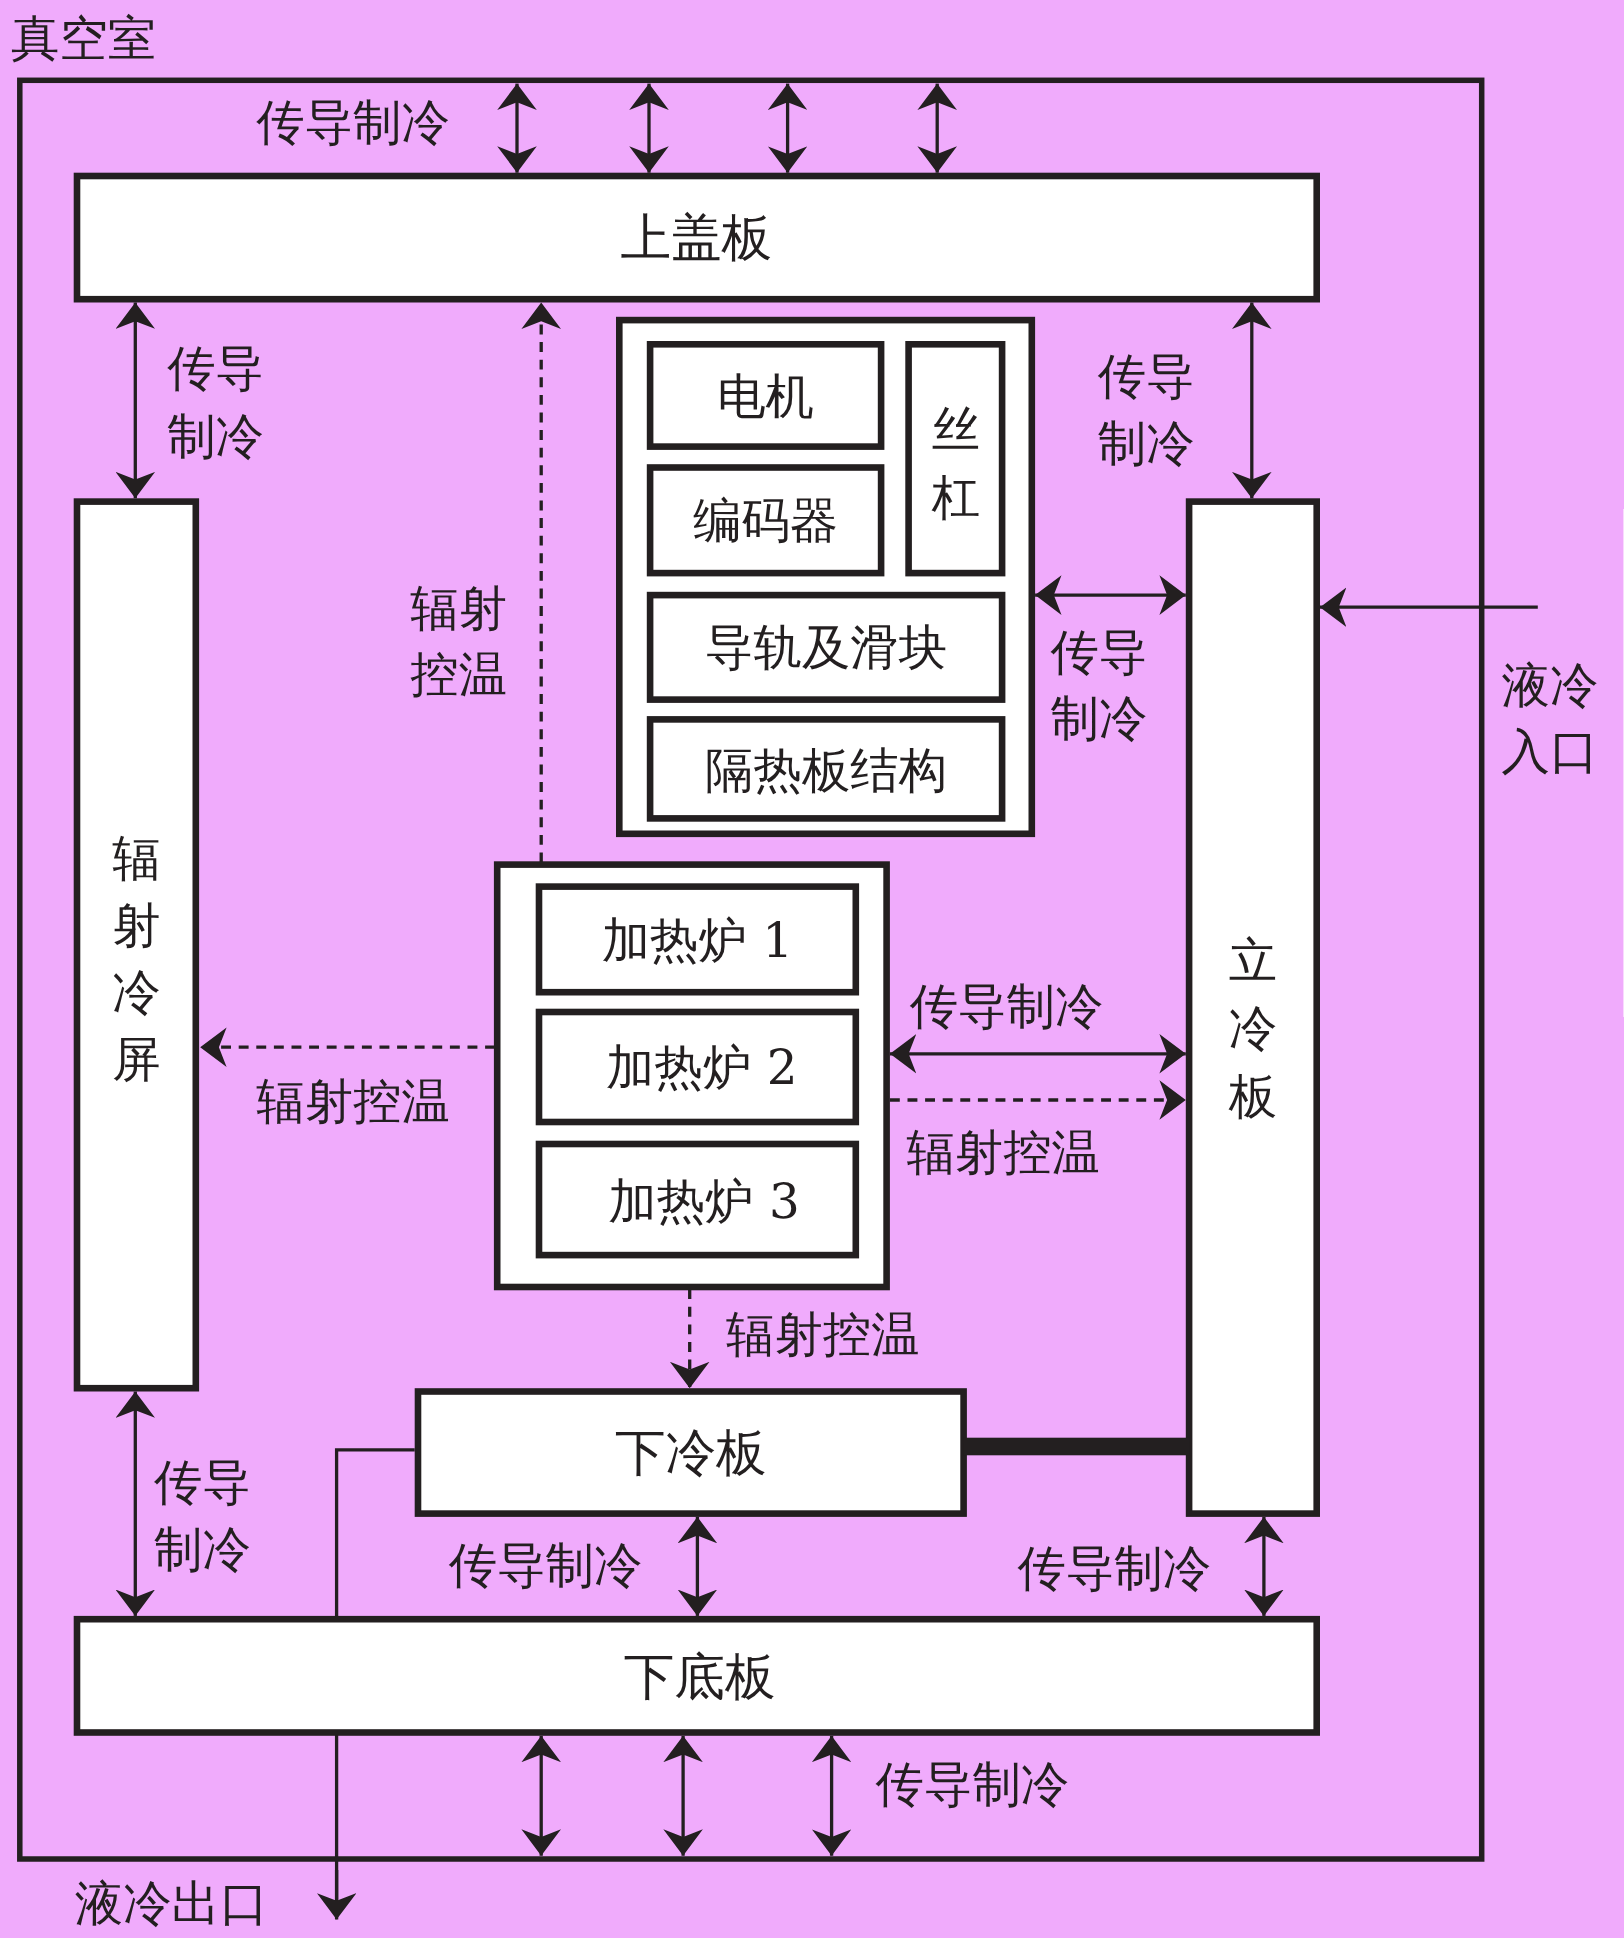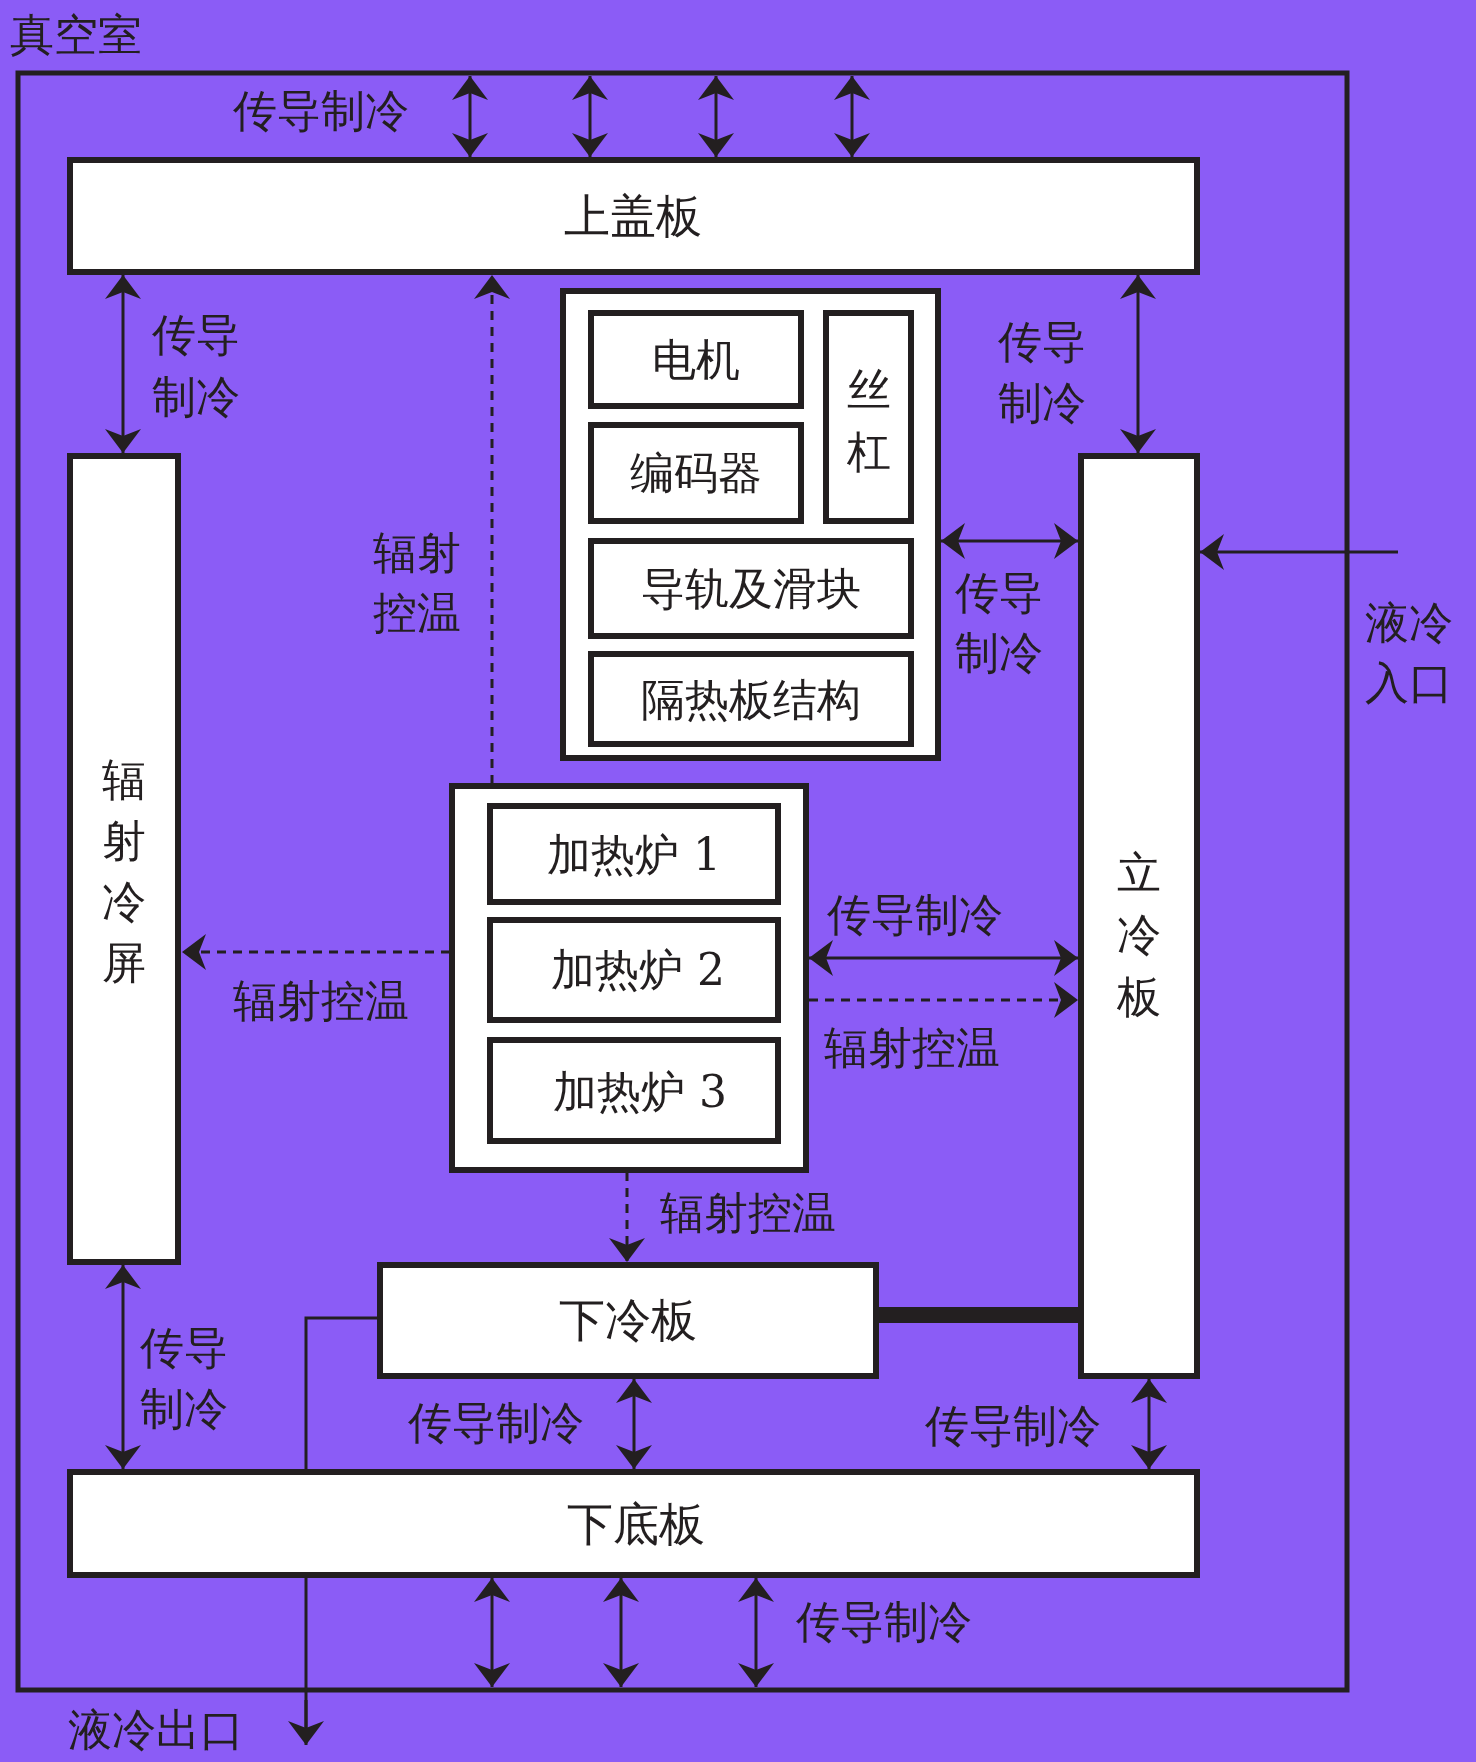--- a/index.html
+++ b/index.html
@@ -1,16 +1,16 @@
 <!DOCTYPE html>
 <html><head>
 <meta charset="utf-8">
 <style>
   html, body { margin: 0; padding: 0; background: #ffffff; }
-  #canvas { position: relative; width: 1476px; height: 1762px; background: #8b5cf6; overflow: hidden; }
+  #canvas { position: relative; width: 1476px; height: 1762px; background: #f0abfc; overflow: hidden; }
   svg { position: absolute; left: 0; top: 0; }
   .lbl { font-family: "DejaVu Serif", "Liberation Serif", serif; fill: #231f20; }
   .box { fill: #ffffff; stroke: #231f20; stroke-width: 6; }
   .frame { fill: none; stroke: #231f20; stroke-width: 5; }
   .line { stroke: #231f20; stroke-width: 3; fill: none; }
   .dash { stroke: #231f20; stroke-width: 3; fill: none; stroke-dasharray: 9 7; }
   .head { fill: #231f20; }
 </style>
 </head>
 <body>

